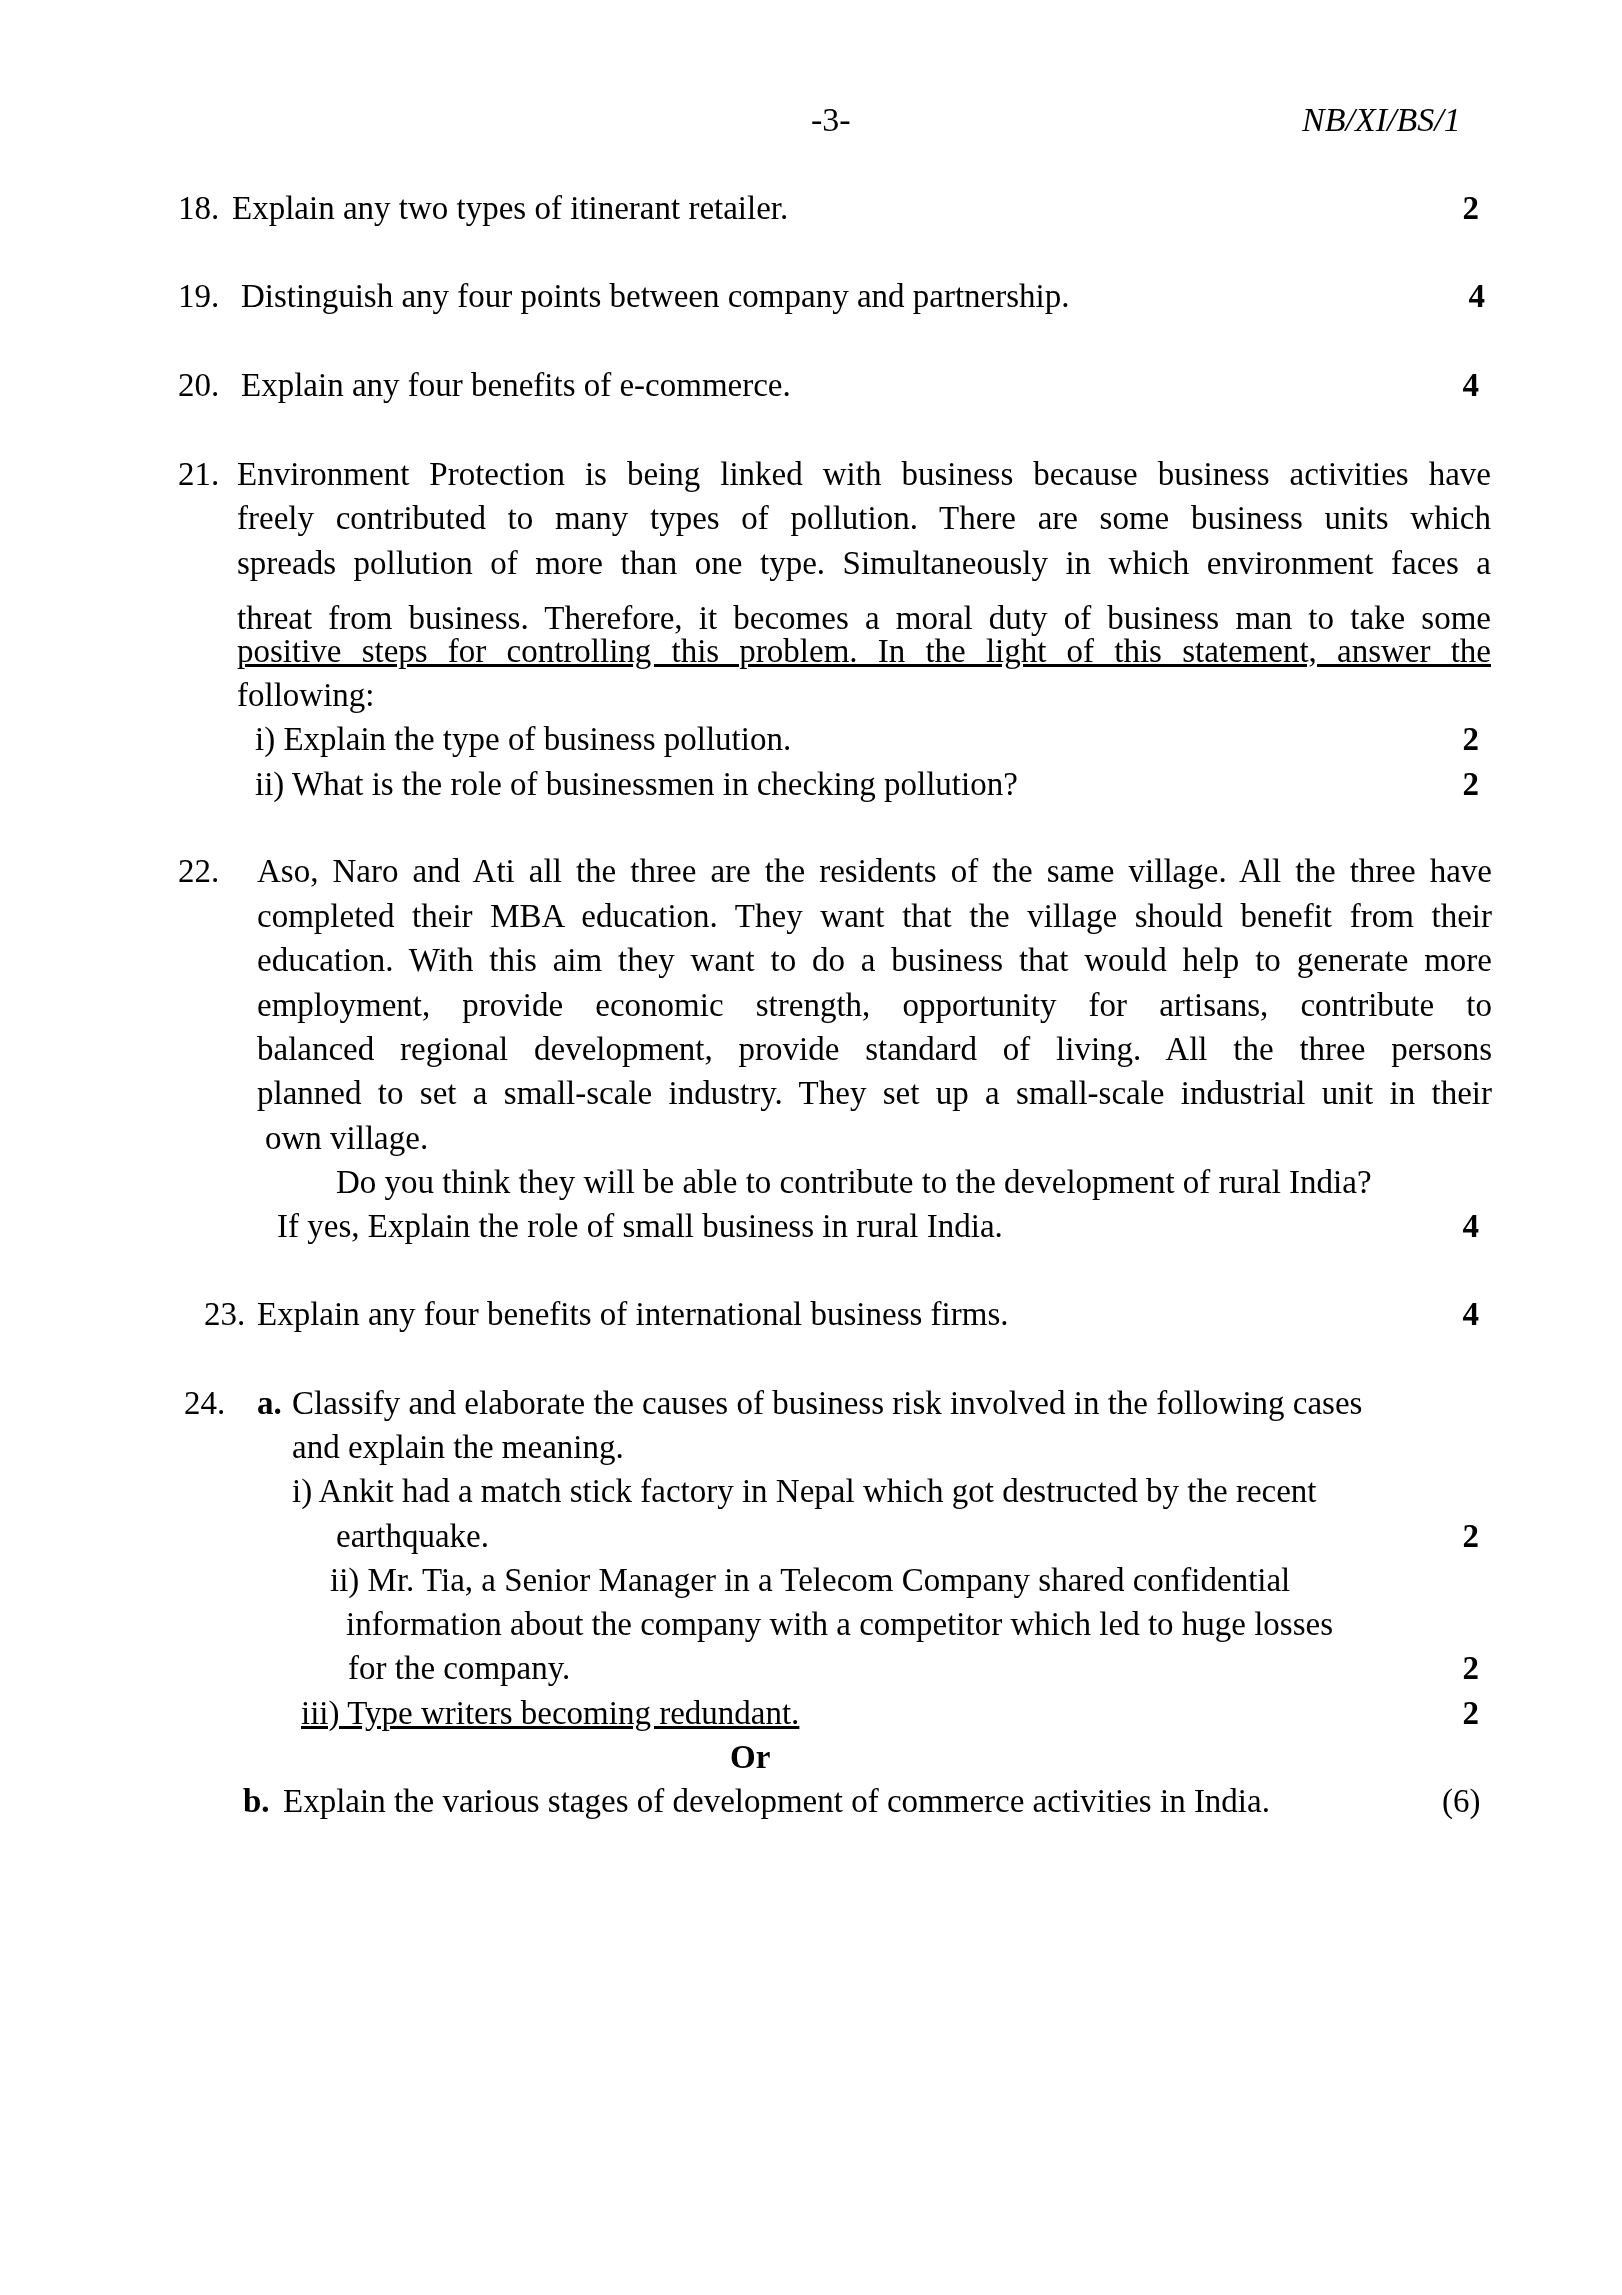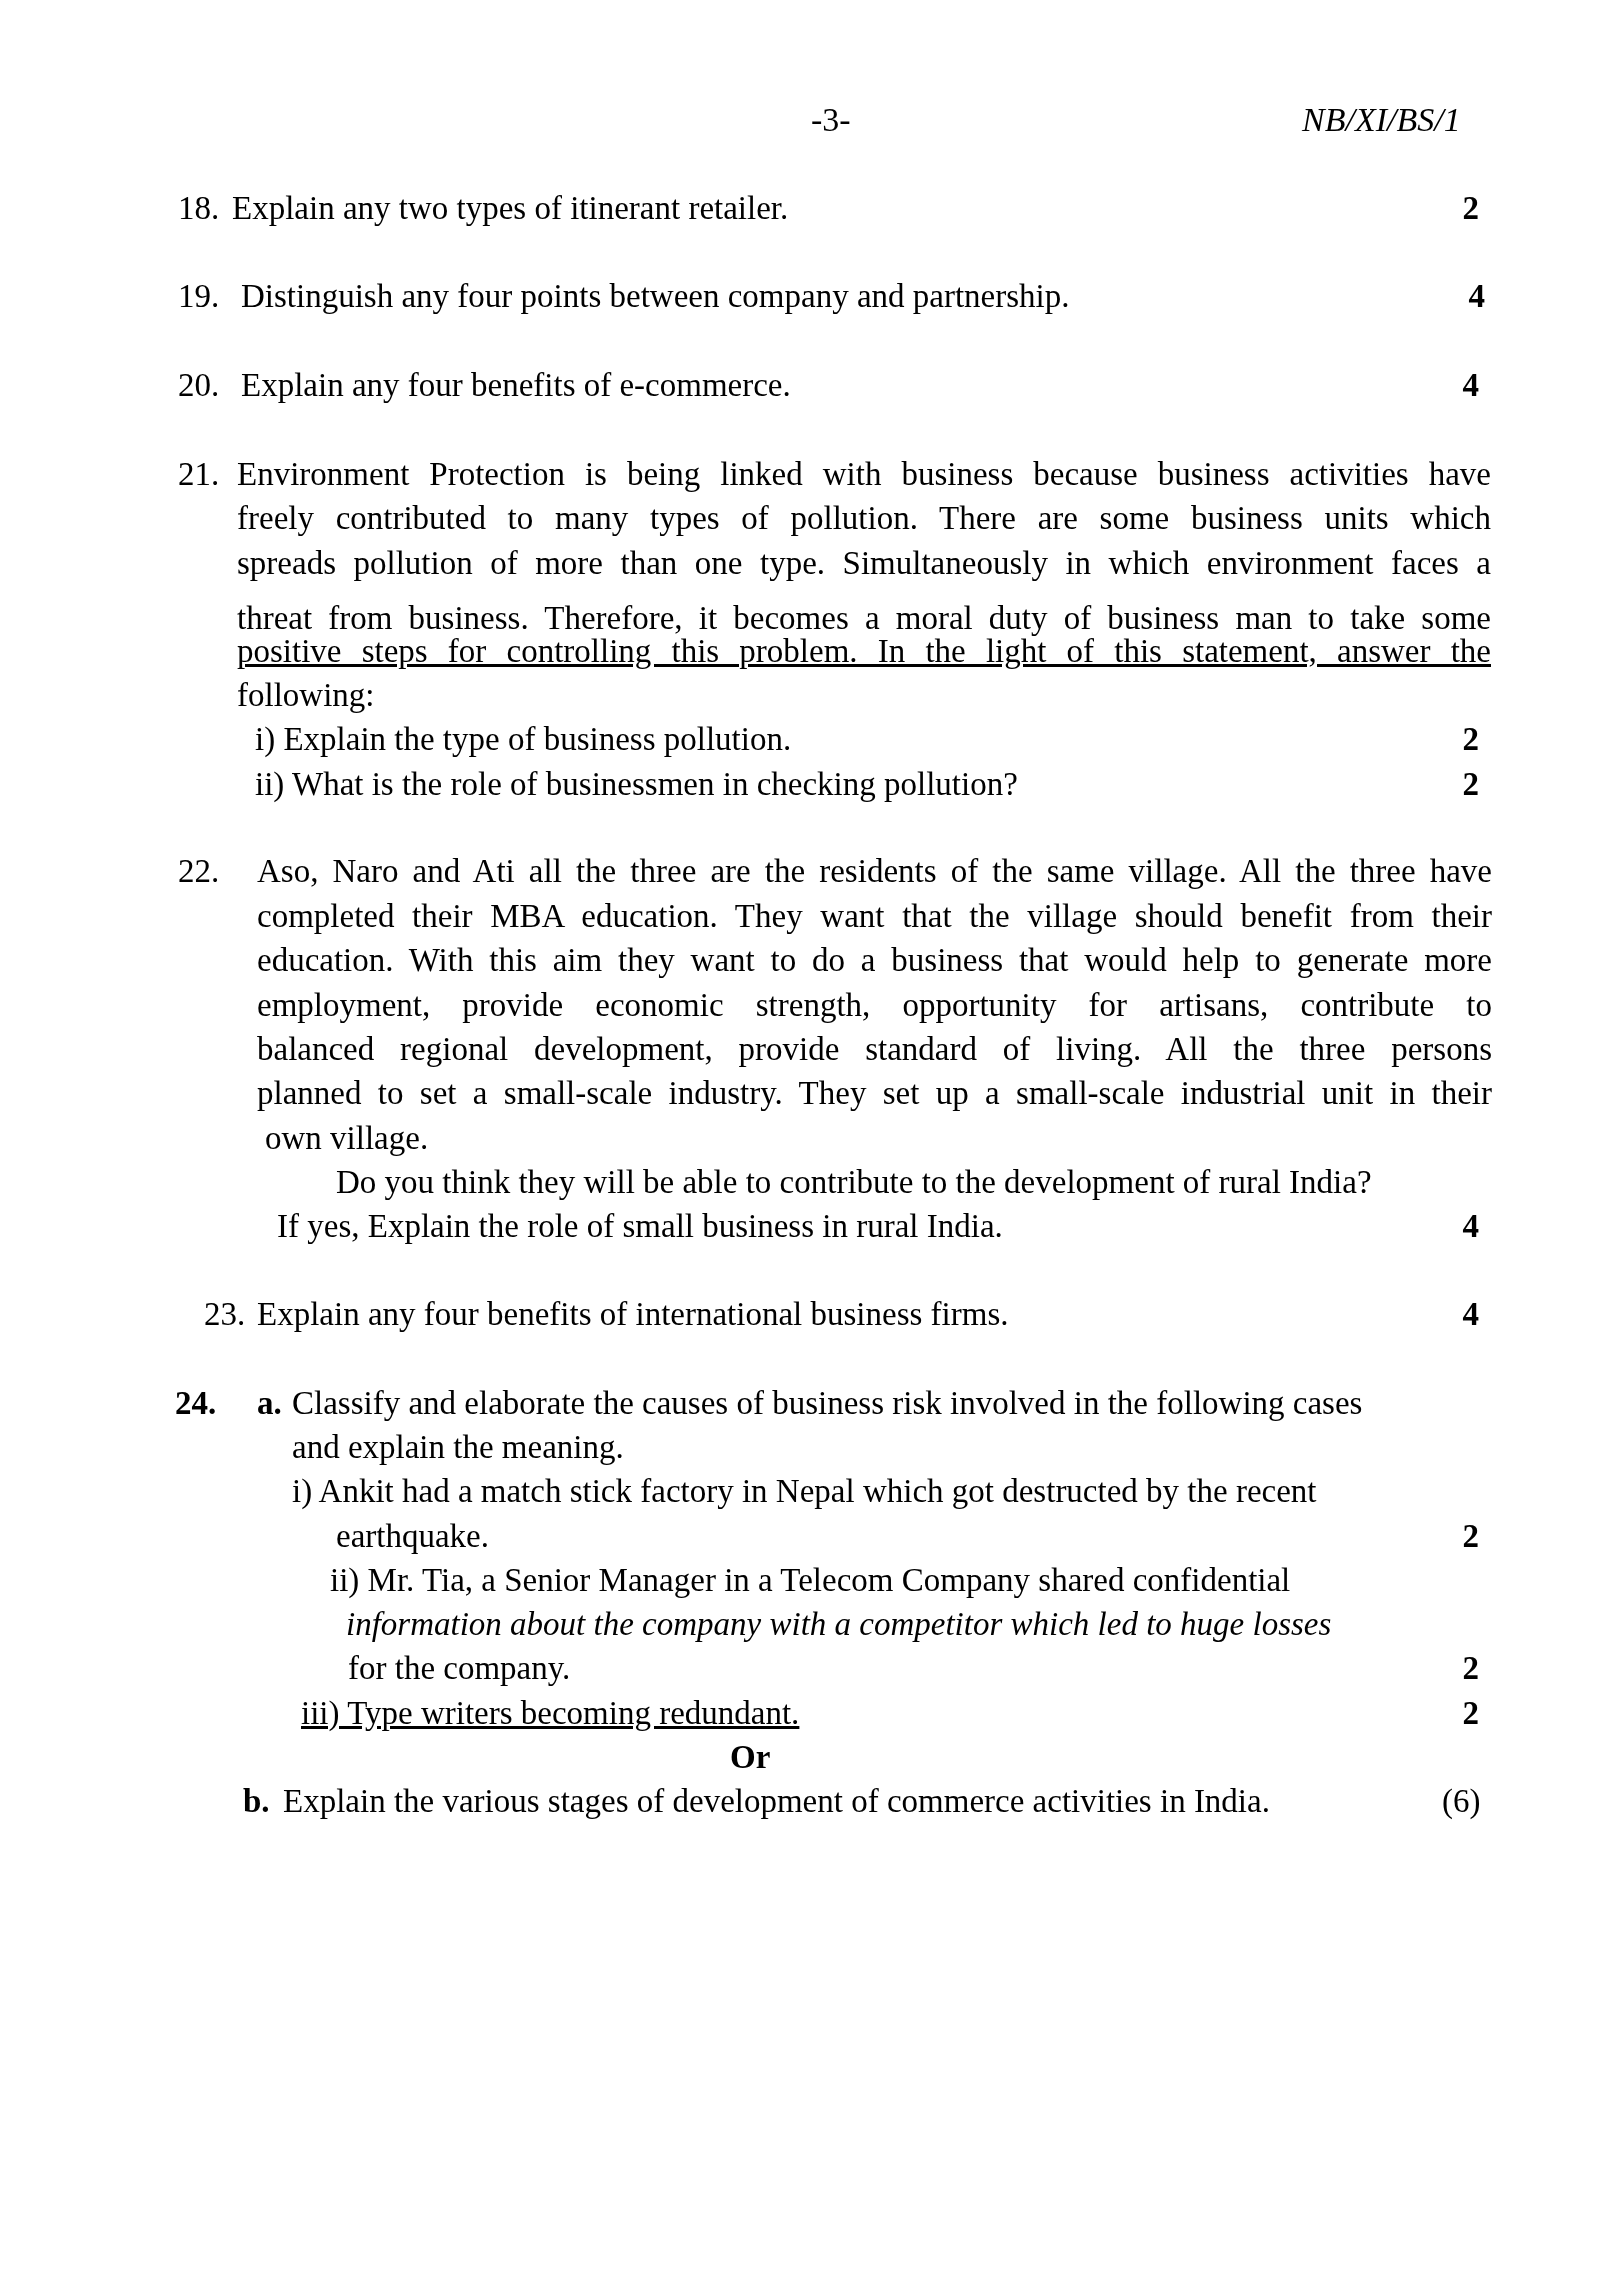--- a/index.html
+++ b/index.html
@@ -63,31 +63,31 @@
   <div class="mk" style="left:1427px; top:1204px;">4</div>
 </div>
 
 <div>
   <div class="ln" style="left:178px; top:1292px;margin-left:26px;">23.</div>
   <div class="ln" style="left:257px; top:1292px;text-align:right;">Explain any four benefits of international business firms.</div>
   <div class="mk" style="left:1427px; top:1292px;">4</div>
 </div>
 
 <div>
-  <div class="ln" style="left:175px; top:1381px;font-weight:bold;">24.</div>
+  <div class="ln" style="left:184px; top:1381px;">24.</div>
   <div class="ln b" style="left:257px; top:1381px;">a.</div>
   <div class="ln" style="left:292px; top:1381px;">Classify and elaborate the causes of business risk involved in the following cases</div>
   <div class="ln" style="left:292px; top:1425px;">and explain the meaning.</div>
 
   <div class="ln" style="left:292px; top:1469px;">i)  Ankit had a match stick factory in Nepal which got destructed by the recent</div>
   <div class="ln" style="left:336px; top:1514px;">earthquake.</div>
   <div class="mk" style="left:1427px; top:1514px;">2</div>
 
   <div class="ln" style="left:292px; top:1558px;margin-left:38px;">ii)  Mr. Tia, a Senior Manager in a Telecom Company shared confidential</div>
-  <div class="ln" style="left:346px; top:1602px;font-style:italic;">information about the company with a competitor which led to huge losses</div>
+  <div class="ln" style="left:346px; top:1602px;">information about the company with a competitor which led to huge losses</div>
   <div class="ln" style="left:348px; top:1646px;">for the company.</div>
   <div class="mk" style="left:1427px; top:1646px;">2</div>
 
   <div class="ln" style="left:301px; top:1691px;text-decoration:underline;">iii) Type writers becoming redundant.</div>
   <div class="mk" style="left:1427px; top:1691px;">2</div>
 
   <div class="ln b" style="left:730px; top:1735px;">Or</div>
 
   <div class="ln b" style="left:243px; top:1779px;">b.</div>
   <div class="ln" style="left:283px; top:1779px;">Explain the various stages of development of commerce activities in India.</div>

